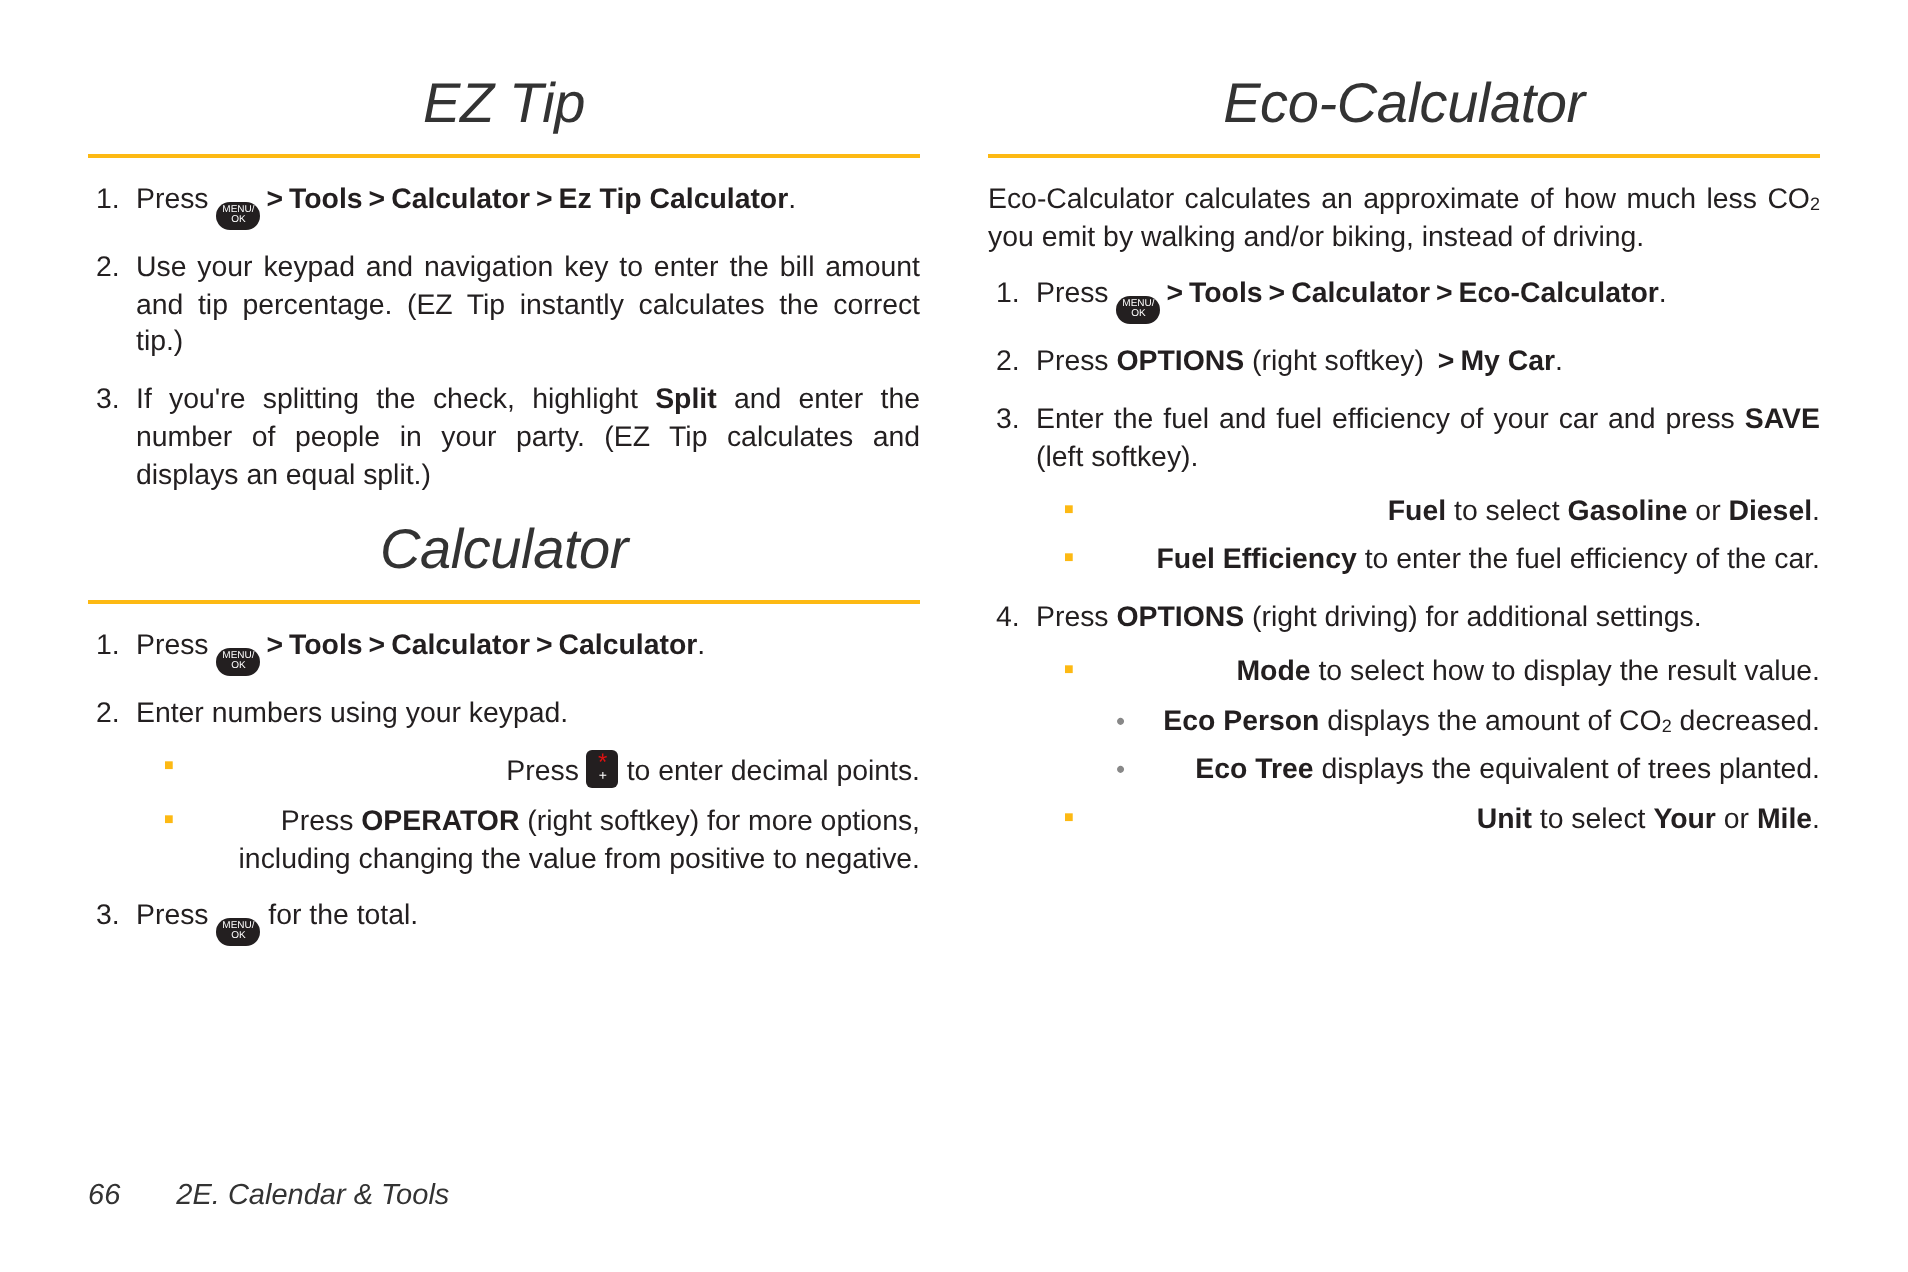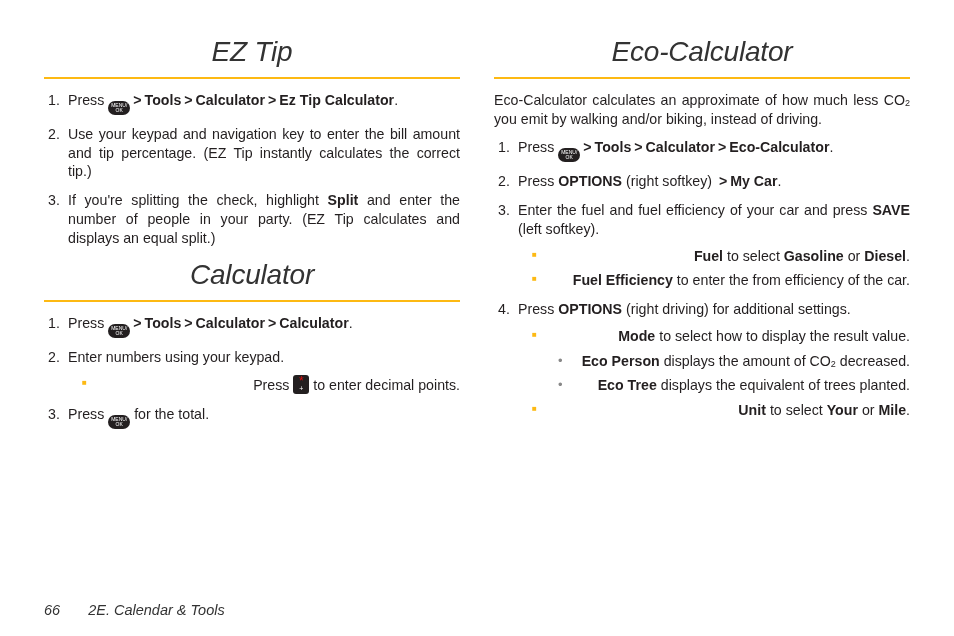--- a/index.html
+++ b/index.html
@@ -19,21 +19,21 @@
   ul.dot > li { position: relative; padding-left: 10px; margin: 6px 0; }
   ul.dot > li::before { content: "•"; color: #888; font-size: 13px; position: absolute; left: -2px; top: 0; }
   .b { font-weight: 700; }
   .sub { font-size: 9px; vertical-align: baseline; position: relative; bottom: -1px; }
   .key-ok { display: inline-flex; align-items: center; justify-content: center; width: 22px; height: 14px; background: #231f20; color: #fff; border-radius: 7px; font-size: 5px; line-height: 5px; vertical-align: -2px; flex-direction: column; padding: 1px 0; }
   .key-ok span { display: block; }
   .key-star { display: inline-flex; align-items: center; justify-content: center; width: 16px; height: 19px; background: #231f20; border-radius: 3px; vertical-align: -4px; position: relative; }
   .key-star::before { content: "*"; color: #d11; font-size: 12px; position: absolute; top: -1px; }
   .key-star::after { content: "+"; color: #fff; font-size: 7px; position: absolute; bottom: 1px; }
   .gt { font-weight: 700; margin: 0 3px; }
-  .footer { position: absolute; left: 44px; bottom: 18px; font-style: italic; font-size: 14.5px; color: #333; }
+  .footer { position: absolute; left: 44px; bottom: 30px; font-style: italic; font-size: 14.5px; color: #333; }
   .footer .pn { margin-right: 24px; }
 </style>
 </head>
 <body>
 
 <div class="page">
 
   <div class="col">
     <h2>EZ Tip</h2>
     <div class="rule"></div>
@@ -68,20 +68,23 @@
             <span>OK</span>
           </span><span class="gt">&gt;</span><span class="b">Tools</span><span class="gt">&gt;</span><span class="b">Calculator</span><span class="gt">&gt;</span><span class="b">Calculator</span><span>.</span>
       </li>
       <li>
         <span class="num">2.</span>
         <span>Enter numbers using your keypad.</span>
         <ul class="sq">
           <li>
             <span>Press </span><span class="key-star"></span><span> to enter decimal points.</span>
           </li>
+          <li>
+            <span>Press </span><span class="b">OPERATOR</span><span> (right softkey) for more options, including changing the value from positive to negative.</span>
+          </li>
         </ul>
       </li>
       <li>
         <span class="num">3.</span>
         <span>Press </span><span class="key-ok">
             <span>MENU/</span>
             <span>OK</span>
           </span><span> for the total.</span>
       </li>
     </ol>
@@ -108,21 +111,21 @@
         <span>Press </span><span class="b">OPTIONS</span><span> (right softkey) </span><span class="gt">&gt;</span><span class="b">My Car</span><span>.</span>
       </li>
       <li>
         <span class="num">3.</span>
         <span>Enter the fuel and fuel efficiency of your car and press </span><span class="b">SAVE</span><span> (left softkey).</span>
         <ul class="sq">
           <li>
             <span class="b">Fuel</span><span> to select </span><span class="b">Gasoline</span><span> or </span><span class="b">Diesel</span><span>.</span>
           </li>
           <li>
-            <span class="b">Fuel Efficiency</span><span> to enter the from efficiency of the car.</span>
+            <span class="b">Fuel Efficiency</span><span> to enter the fuel efficiency of the car.</span>
           </li>
         </ul>
       </li>
       <li>
         <span class="num">4.</span>
         <span>Press </span><span class="b">OPTIONS</span><span> (right driving) for additional settings.</span>
         <ul class="sq">
           <li>
             <span class="b">Mode</span><span> to select how to display the result value.</span>
             <ul class="dot">

